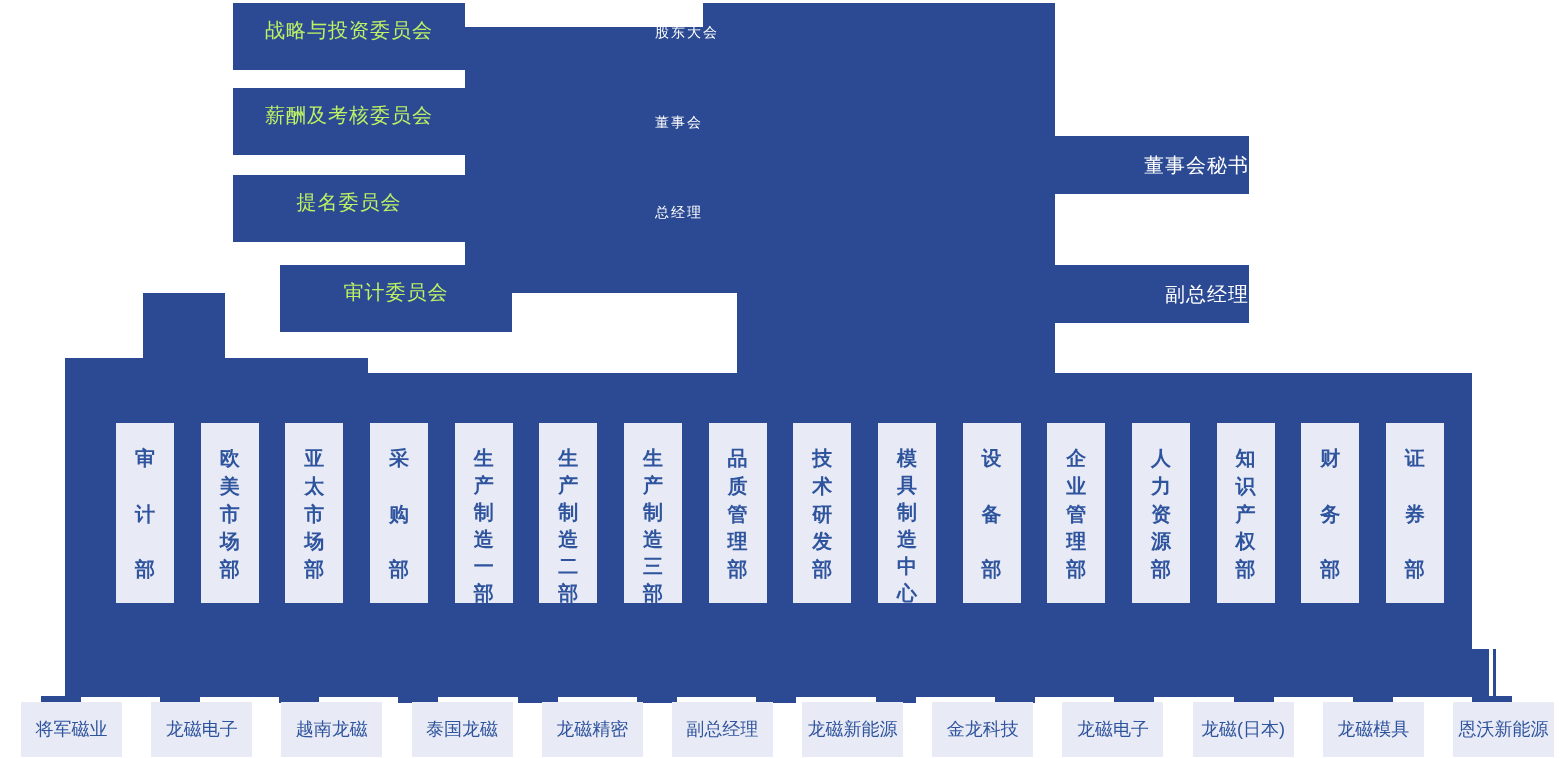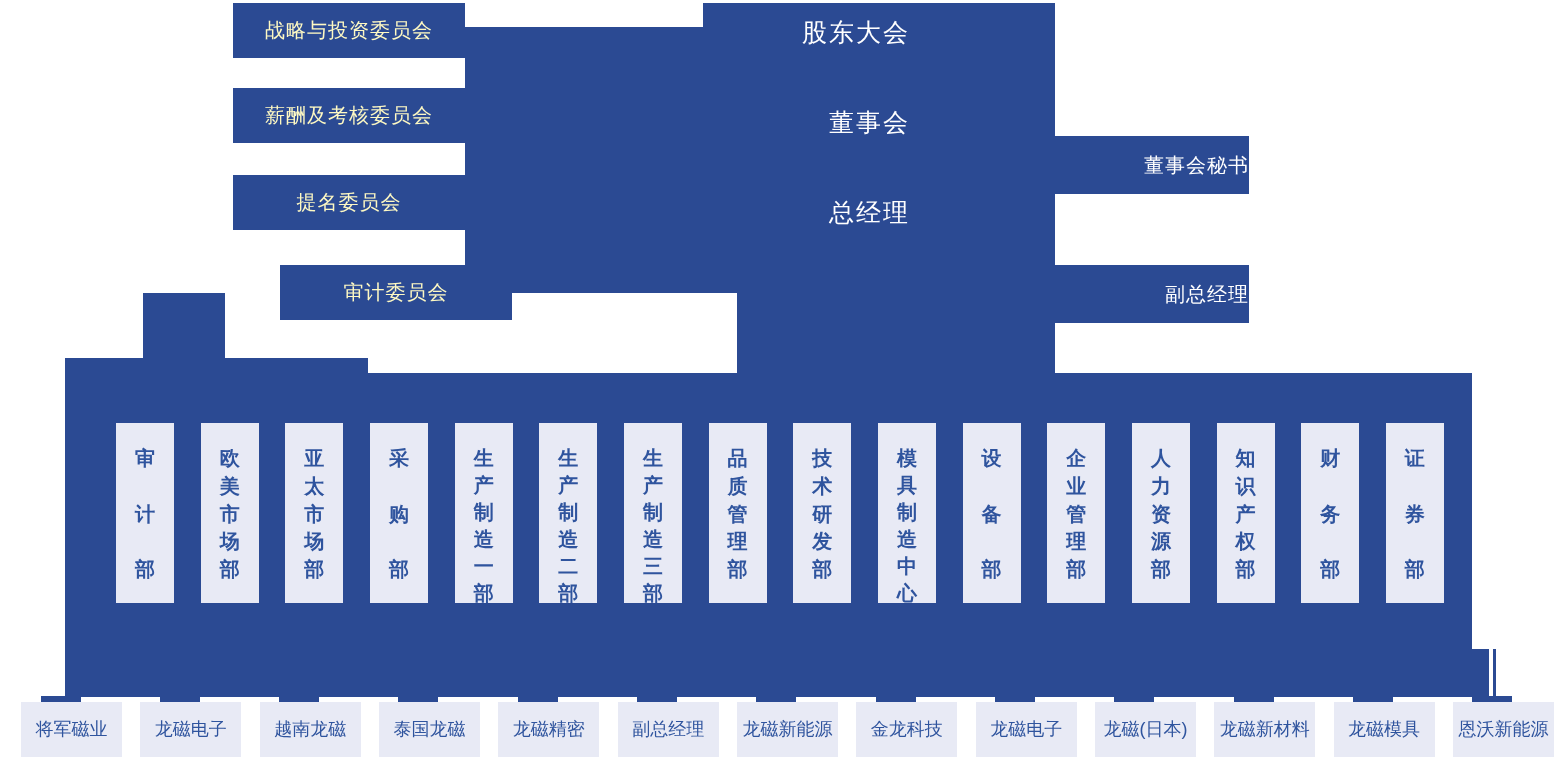--- a/index.html
+++ b/index.html
@@ -10,28 +10,28 @@
   html,body{margin:0;padding:0;background:#ffffff;}
   body{font-family:"Liberation Sans","DejaVu Sans",sans-serif;}
   .canvas{position:relative;width:1560px;height:758px;background:#fff;overflow:hidden;}
 
   
   .spine{position:absolute;left:465px;top:3px;width:590px;height:370px;background:var(--primary);}
   .notch-top{position:absolute;left:465px;top:3px;width:238px;height:24px;background:#fff;}
   .notch-bottom{position:absolute;left:465px;top:293px;width:272px;height:80px;background:#fff;}
   .spine-labels{position:absolute;left:655px;top:0;width:255px;height:240px;}
   .spine-labels div{position:absolute;left:0;width:100%;height:28px;line-height:28px;
-    text-align:right;color:#fff;font-size:25px;font-weight:500;letter-spacing:2px;}
+    text-align:left;color:#fff;font-size:14px;font-weight:500;letter-spacing:2px;}
   .spine-labels div:nth-of-type(1){top:18px;}
   .spine-labels div:nth-of-type(2){top:108px;}
   .spine-labels div:nth-of-type(3){top:198px;}
 
   
-  .committees div{position:absolute;left:233px;width:232px;height:55px;background:var(--primary);
-    color:#fef9c3;font-size:20px;font-weight:500;letter-spacing:1px;text-align:center;line-height:55px;}
+  .committees div{position:absolute;left:233px;width:232px;height:67px;background:var(--primary);
+    color:#bef264;font-size:20px;font-weight:500;letter-spacing:1px;text-align:center;line-height:55px;}
   .committees div:nth-of-type(1){top:3px;}
   .committees div:nth-of-type(2){top:88px;}
   .committees div:nth-of-type(3){top:175px;}
   .committees div:nth-of-type(4){top:265px;margin-left:47px;}
 
   
   .execs div{position:absolute;left:1055px;width:194px;height:58px;background:var(--primary);
     color:#fff;font-size:20px;font-weight:500;letter-spacing:1px;text-align:right;line-height:58px;}
   .execs div:nth-of-type(1){top:136px;}
   .execs div:nth-of-type(2){top:265px;}
@@ -290,18 +290,17 @@
   <div class="sub">将军磁业</div>
       <div class="sub">龙磁电子</div>
       <div class="sub">越南龙磁</div>
       <div class="sub">泰国龙磁</div>
       <div class="sub">龙磁精密</div>
       <div class="sub">副总经理</div>
       <div class="sub">龙磁新能源</div>
       <div class="sub">金龙科技</div>
       <div class="sub">龙磁电子</div>
       <div class="sub">龙磁(日本)</div>
-      <div class="sub">龙磁新材料</div>
       <div class="sub">龙磁模具</div>
       <div class="sub">恩沃新能源</div>
     </div>
 
 </div>
 
 </body></html>

